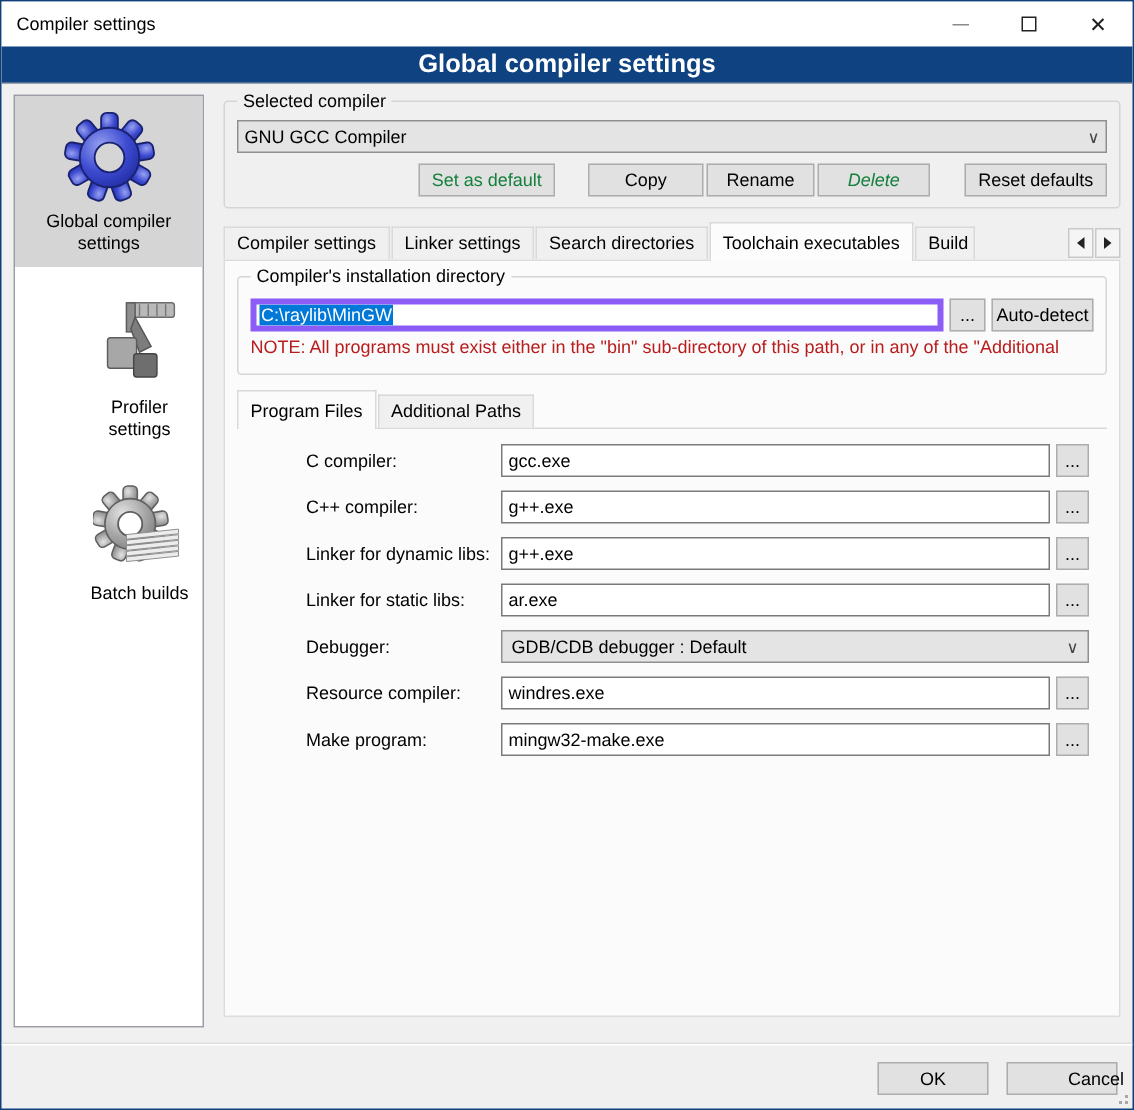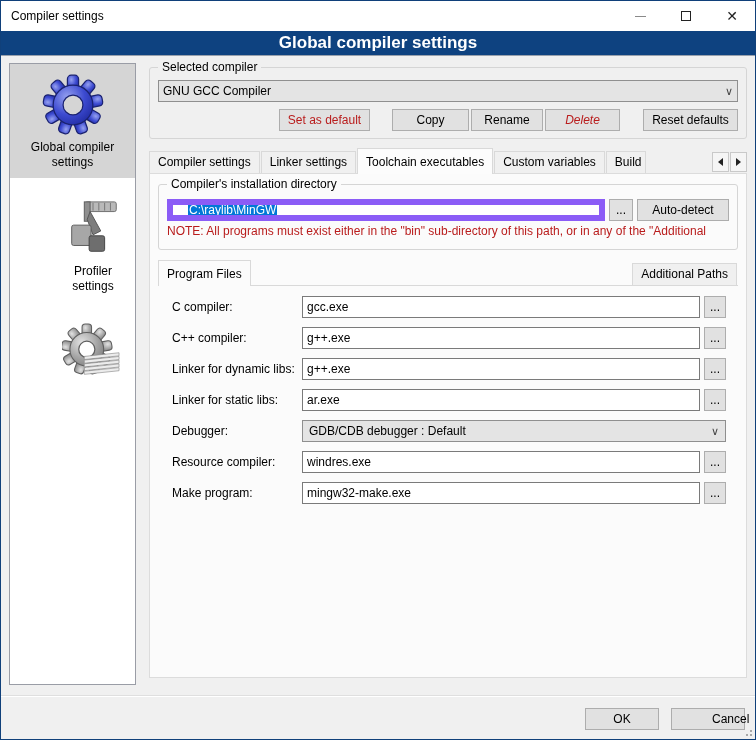--- a/index.html
+++ b/index.html
@@ -42,21 +42,21 @@
   .groupbox > .legend { position:absolute; top:-8px; left:8px; background:#f0f0f0; padding:0 4px; font-size:12px; }
   .page .groupbox > .legend { background:#fbfbfb; }
 
   .grp-compiler { margin-top:4px; height:72px; }
   .combo { height:22px; background:#e4e4e4; border:1px solid #8f8f8f; display:flex; align-items:center;
            padding:0 4px; margin:12px 8px 0; cursor:default; }
   .combo .chev { margin-left:auto; font-size:11px; color:#444; }
   .btnrow { display:flex; justify-content:flex-end; align-items:center; margin:7px 8px 0; }
   button.w10 { font-family:"Liberation Sans", sans-serif; font-size:12px; height:22px;
                background:#e1e1e1; border:1px solid #adadad; cursor:default; }
-  button.w10:disabled { color:#b91c1c; }
+  button.w10:disabled { color:#15803d; }
   .btn-setdefault { width:91px; margin-right:22px; }
   .btn-copy { width:77px; }
   .btn-rename { width:72px; margin-left:2px; }
   .btn-delete { width:75px; margin-left:2px; margin-right:23px;font-style:italic; }
   .btn-reset { width:95px; }
 
   
   .tabs { position:relative; display:flex; align-items:flex-end; margin-top:10px; height:24px; }
   .tab { background:#f0f0f0; border:1px solid #d9d9d9; border-bottom:none; padding:3px 8px 4px;
          margin-right:1px; white-space:nowrap; cursor:default; position:relative; z-index:1; }
@@ -67,34 +67,34 @@
                 display:flex; align-items:center; justify-content:center; cursor:default; }
   .tab-scroll + .tab-scroll { margin-left:1px; }
   .tri-l { width:0; height:0; border-top:4px solid transparent; border-bottom:4px solid transparent; border-right:5px solid #222; }
   .tri-r { width:0; height:0; border-top:4px solid transparent; border-bottom:4px solid transparent; border-left:5px solid #222; }
 
   
   .page { position:relative; background:#fbfbfb; border:1px solid #dcdcdc; height:505px; z-index:2; }
 
   .grp-install { margin:10px 8px 0; height:66px; }
   .dir-row { display:flex; align-items:center; margin:14px 8px 0; }
-  .dir-input { flex:1; height:22px; background:#fff; border:6px solid #8b5cf6; display:flex; align-items:center;
-               padding:0 15px; overflow:hidden; }
+  .dir-input { flex:1; height:22px; background:#fff; border:4px solid #8b5cf6; display:flex; align-items:center;
+               padding:0 2px; overflow:hidden; }
   .sel-text { background:#0078d7; color:#fff; padding:0 1px; white-space:nowrap; }
   .btn-browse { width:24px; height:22px; margin-left:4px; }
-  .btn-autodetect { width:92px; height:22px; margin-left:4px; }
+  .btn-autodetect { width:68px; height:22px; margin-left:4px; }
   .note { margin:3px 8px 0; color:#b91c1c; white-space:nowrap; overflow:hidden; font-size:12px; }
 
   
   .subnotebook { margin:12px 8px 0; }
-  .subtabs { display:flex; align-items:flex-end; height:23px;justify-content:space-between; }
+  .subtabs { display:flex; align-items:flex-end; height:23px; }
   .subpage { border-top:1px solid #d9d9d9; padding:10px 12px 0 14px; }
   .subtabs .tab.active { background:#fbfbfb; }
 
-  .field-row { display:flex; align-items:center; margin-bottom:9px; height:22px; }
+  .field-row { display:flex; align-items:center; margin-bottom:9px; height:22px;margin-left:32px; }
   .field-row .flabel { width:130px; flex:none; }
   .tinput { flex:1; height:22px; border:1px solid #7a7a7a; background:#fff; font-family:"Liberation Sans", sans-serif;
             font-size:12px; padding:0 4px; }
   .btn-dots { width:22px; height:22px; margin-left:4px; font-size:10px; line-height:1; }
   .dropdown { flex:1; height:22px; background:#e4e4e4; border:1px solid #8f8f8f; display:flex; align-items:center;
               padding:0 6px; margin-right:0; cursor:default; }
   .dropdown .chev { margin-left:auto; font-size:11px; color:#444; }
 
   
   .footer-sep { position:absolute; left:0; right:0; bottom:42px; height:2px;
@@ -205,20 +205,21 @@
             <circle cx="-10" cy="-6" r="13" fill="#fff" stroke="#5f5f5f" stroke-width="2"></circle>
             <g stroke="#8a8a8a" fill="#ececec">
               <rect x="-14" y="4" width="56" height="5" transform="skewY(-6)"></rect>
               <rect x="-14" y="10" width="56" height="5" transform="skewY(-6)"></rect>
               <rect x="-14" y="16" width="56" height="5" transform="skewY(-6)"></rect>
               <rect x="-14" y="22" width="56" height="5" transform="skewY(-6)"></rect>
               <rect x="-14" y="28" width="56" height="5" transform="skewY(-6)"></rect>
             </g>
           </svg>
         </div>
+        <div class="lbl">Batch builds</div>
       </div>
     </div>
 
     <div class="rightcol">
 
       <div class="groupbox grp-compiler">
         <span class="legend">Selected compiler</span>
         <div class="combo">
           <span>GNU GCC Compiler</span>
           <span class="chev">∨</span>
@@ -228,22 +229,22 @@
           <button class="w10 btn-copy">Copy</button>
           <button class="w10 btn-rename">Rename</button>
           <button class="w10 btn-delete" disabled="">Delete</button>
           <button class="w10 btn-reset">Reset defaults</button>
         </div>
       </div>
 
       <div class="tabs">
         <div class="tab">Compiler settings</div>
         <div class="tab">Linker settings</div>
+        <div class="tab">Search directories</div>
         <div class="tab active">Toolchain executables</div>
-        <div class="tab">Custom variables</div>
         <div class="tab clipped">Build options</div>
         <div class="tab-scrollers">
           <div class="tab-scroll">
               <span class="tri-l"></span>
             </div>
           <div class="tab-scroll">
               <span class="tri-r"></span>
             </div>
         </div>
       </div>

